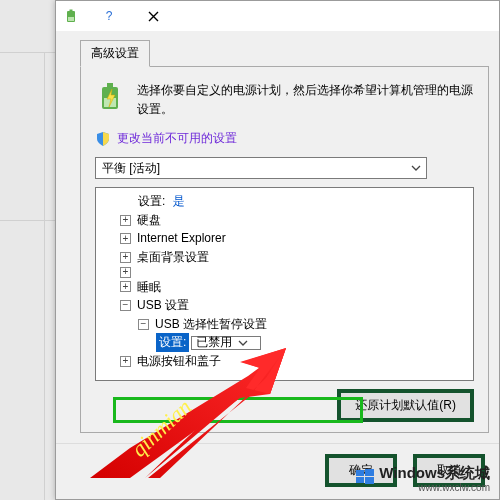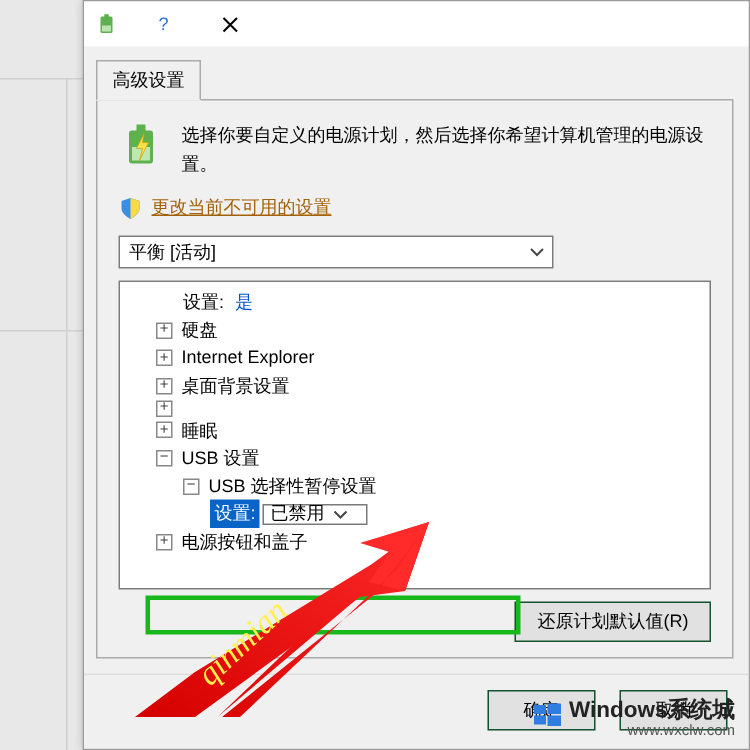--- a/index.html
+++ b/index.html
@@ -43,21 +43,21 @@
   .titlebar .title { flex: 1; }
   .titlebar .btn {
     width: 45px; height: 30px; display: flex; align-items: center; justify-content: center;
     color: #000;
   }
   .titlebar .btn.close { color: #000; }
 
   .body {
     flex: 1;
     background: #f0f0f0;
-    padding: 8px 10px 10px 8px;
+    padding: 8px 10px 10px 24px;
     display: flex;
     flex-direction: column;
     overflow: hidden;
   }
   .tabs {
     display: flex;
     position: relative;
     top: 1px;
     z-index: 2;
   }
@@ -76,24 +76,24 @@
     padding: 14px 14px 10px 14px;
     display: flex;
     flex-direction: column;
     overflow: hidden;
   }
   .intro { display: flex; align-items: flex-start; gap: 10px; margin-bottom: 10px; }
   .intro .big-icon { width: 32px; height: 32px; flex-shrink: 0; }
   .intro .desc { line-height: 1.55; color: #000; }
 
   .link-row { display: flex; align-items: center; gap: 6px; margin: 2px 0 10px 0; }
-  .link { color: #a16207; text-decoration: underline; cursor: pointer; }
+  .link { color: #6d28d9; cursor: pointer; }
 
   .combo {
-    width: 290px; height: 22px; border: 1px solid #7a7a7a;
+    width: 332px; height: 22px; border: 1px solid #7a7a7a;
     background: #fff; display: flex; align-items: center; justify-content: space-between;
     padding: 0 2px 0 6px; margin-bottom: 8px;
   }
   .combo .arrow { width: 16px; display: flex; align-items: center; justify-content: center; }
 
   .tree-box {
     border: 1px solid #7a7a7a;
     background: #fff;
     flex: 1;
     padding: 4px 2px;
@@ -123,21 +123,21 @@
   .green-box {
     border: 3px solid #18b81c;
     position: absolute;
     pointer-events: none;
   }
 
   .btn-row {
     display: flex; justify-content: flex-end; margin-top: 8px;
   }
   .wbtn {
-    border: 1px solid #14532d; background: #e1e1e1; padding: 4px 14px; font-size: 12px;
+    border: 4px solid #14532d; background: #e1e1e1; padding: 4px 14px; font-size: 12px;
     min-width: 72px; text-align: center;
   }
   .wbtn + .wbtn { margin-left: 8px; }
 
   .footer-btns {
     display: flex; justify-content: flex-end; padding: 10px 14px 12px 14px;
     border-top: 1px solid #ddd; background: #f0f0f0; gap: 8px;
   }
 
   .red-arrow {

